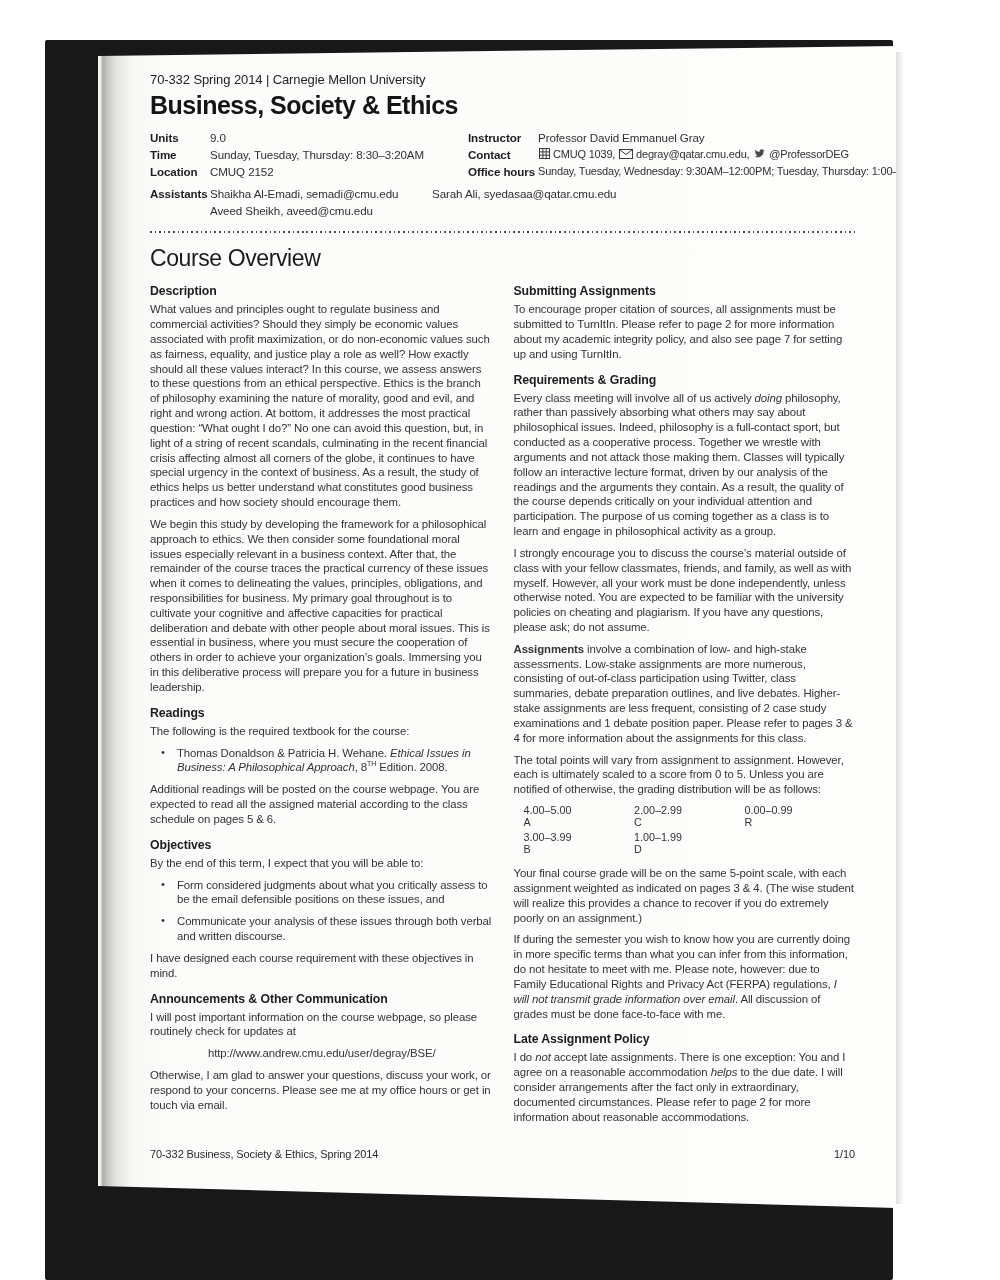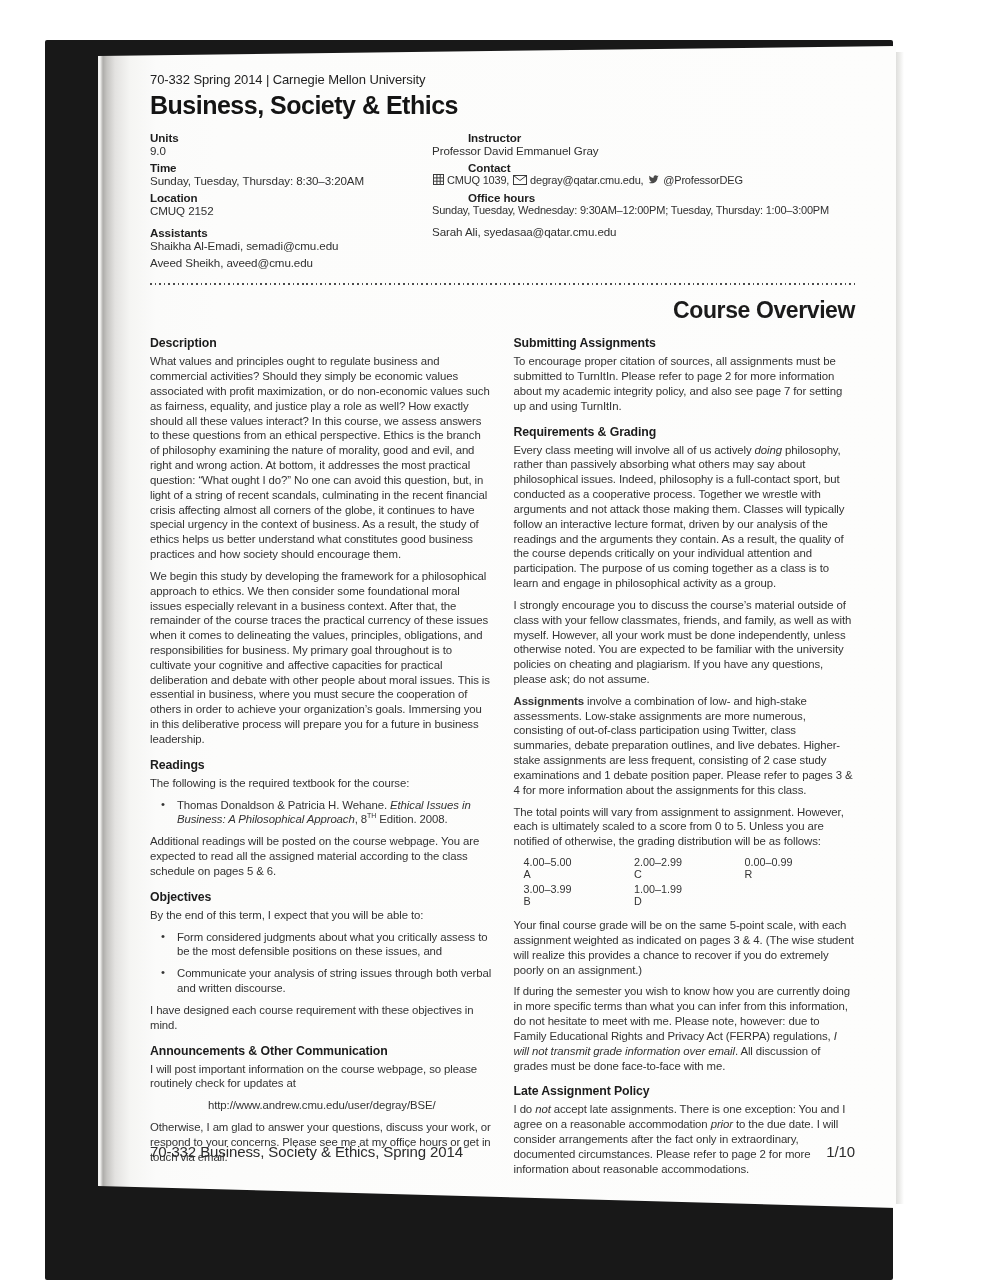--- a/index.html
+++ b/index.html
@@ -35,37 +35,37 @@
   }
 
   .content{position:relative;padding:26px 41px 0 52px;height:100%;box-sizing:border-box;}
 
   
   .kicker{font-size:13px;color:#222;letter-spacing:-0.1px;margin:0 0 5px 0;}
   h1{font-size:25px;line-height:1.05;margin:0 0 13px 0;color:#141414;letter-spacing:-0.5px;}
   .info{display:flex;font-size:11.6px;letter-spacing:-0.1px;color:#303030;}
   .info-left{width:282px;flex:none;}
   .info-right{flex:1;min-width:0;}
-  .irow{display:flex;margin-bottom:4px;flex-direction:column;}
+  .irow{display:flex;margin-bottom:4px;}
   .ilabel{font-weight:700;flex:none;color:#1e1e1e;}
   .info-left .ilabel{width:60px;}
   .info-right .ilabel{width:70px;padding-left:36px;}
   .ival{min-width:0;}
   .ival .line{display:block;margin-bottom:4px;}
   .gap-top{margin-top:9px;}
   .xline{margin-bottom:4px;}
   .nowrap{white-space:nowrap;font-size:11px;letter-spacing:-0.2px;}
   .cicon{display:inline-block;vertical-align:-1px;margin:0 3px 0 1px;}
 
   .dotted{
     height:2px;margin-top:6px;
     background:repeating-linear-gradient(90deg,#4a4a4a 0 1.7px,transparent 1.7px 4.6px);
   }
 
-  h2{font-size:23px;font-weight:700;color:#1b1b1b;letter-spacing:-0.4px;margin:12px 0 0 0;text-align:right;}
+  h2{font-size:23px;font-weight:400;color:#1b1b1b;letter-spacing:-0.4px;margin:12px 0 0 0;}
 
   
   .cols{display:flex;gap:22px;margin-top:4px;}
   .col{flex:1 1 0;min-width:0;}
   h3{font-size:12.3px;margin:11px 0 4px 0;color:#1c1c1c;letter-spacing:-0.1px;}
   .col h3.first{margin-top:8px;}
   p{font-size:11.4px;line-height:1.3;letter-spacing:-0.1px;margin:0 0 7px 0;text-align:left;}
   em{font-style:italic;}
   sup{font-size:7px;vertical-align:super;line-height:0;}
   .li{position:relative;padding-left:27px;margin-bottom:7px;font-size:11.4px;line-height:1.3;letter-spacing:-0.1px;}
@@ -75,21 +75,21 @@
   
   .grades{display:flex;padding-left:10px;margin:2px 0 8px 0;}
   .gcol{flex:1;min-width:0;}
   .grow{display:flex;margin-bottom:3px;font-size:10.8px;letter-spacing:0;flex-direction:column;}
   .grange{width:62px;flex:none;}
   .gletter{font-weight:400;}
 
   footer{
     position:absolute;left:52px;right:41px;bottom:56px;
     display:flex;justify-content:space-between;
-    font-size:15px;color:#2b2b2b;letter-spacing:-0.1px;
+    font-size:11px;color:#2b2b2b;letter-spacing:-0.1px;
   }
 </style>
 </head>
 <body>
 
 <div class="scene">
   <div class="cover"></div>
   <div class="page-edge"></div>
 
   <div class="page">
@@ -164,22 +164,22 @@
           <p>What values and principles ought to regulate business and commercial activities? Should they simply be economic values associated with profit maximization, or do non-economic values such as fairness, equality, and justice play a role as well? How exactly should all these values interact? In this course, we assess answers to these questions from an ethical perspective. Ethics is the branch of philosophy examining the nature of morality, good and evil, and right and wrong action. At bottom, it addresses the most practical question: “What ought I do?” No one can avoid this question, but, in light of a string of recent scandals, culminating in the recent financial crisis affecting almost all corners of the globe, it continues to have special urgency in the context of business. As a result, the study of ethics helps us better understand what constitutes good business practices and how society should encourage them.</p>
           <p>We begin this study by developing the framework for a philosophical approach to ethics. We then consider some foundational moral issues especially relevant in a business context. After that, the remainder of the course traces the practical currency of these issues when it comes to delineating the values, principles, obligations, and responsibilities for business. My primary goal throughout is to cultivate your cognitive and affective capacities for practical deliberation and debate with other people about moral issues. This is essential in business, where you must secure the cooperation of others in order to achieve your organization’s goals. Immersing you in this deliberative process will prepare you for a future in business leadership.</p>
 
           <h3>Readings</h3>
           <p>The following is the required textbook for the course:</p>
           <div class="li"><span>Thomas Donaldson &amp;  Patricia H. Wehane. </span><em>Ethical Issues in Business: A Philosophical Approach</em><span>, 8</span><sup>TH</sup><span> Edition. 2008.</span></div>
           <p>Additional readings will be posted on the course webpage. You are expected to read all the assigned material according to the class schedule on pages 5 &amp; 6.</p>
 
           <h3>Objectives</h3>
           <p>By the end of this term, I expect that you will be able to:</p>
-          <div class="li">Form considered judgments about what you critically assess to be the most defensible positions on these issues, and</div>
-          <div class="li">Communicate your analysis of string issues through both verbal and written discourse.</div>
+          <div class="li">Form considered judgments about what you critically assess to be the email defensible positions on these issues, and</div>
+          <div class="li">Communicate your analysis of these issues through both verbal and written discourse.</div>
           <p>I have designed each course requirement with these objectives in mind.</p>
 
           <h3>Announcements &amp; Other Communication</h3>
           <p>I will post important information on the course webpage, so please routinely check for updates at</p>
           <p class="url">http://www.andrew.cmu.edu/user/degray/BSE/</p>
           <p>Otherwise, I am glad to answer your questions, discuss your work, or respond to your concerns. Please see me at my office hours or get in touch via email.</p>
         </div>
 
         <div class="col">
           <h3 class="first">Submitting Assignments</h3>
@@ -217,21 +217,21 @@
                   <span class="grange">0.00–0.99</span>
                   <span class="gletter">R</span>
                 </div>
             </div>
           </div>
 
           <p>Your final course grade will be on the same 5-point scale, with each assignment weighted as indicated on pages 3 &amp; 4. (The wise student will realize this provides a chance to recover if you do extremely poorly on an assignment.)</p>
           <p><span>If during the semester you wish to know how you are currently doing in more specific terms than what you can infer from this information, do not hesitate to meet with me. Please note, however: due to Family Educational Rights and Privacy Act (FERPA) regulations, </span><em>I will not transmit grade information over email</em><span>. All discussion of grades must be done face-to-face with me.</span></p>
 
           <h3>Late Assignment Policy</h3>
-          <p><span>I do </span><em>not</em><span> accept late assignments. There is one exception: You and I agree on a reasonable accommodation </span><em>prior</em><span> to the due date. I will consider arrangements after the fact only in extraordinary, documented circumstances. Please refer to page 2 for more information about reasonable accommodations.</span></p>
+          <p><span>I do </span><em>not</em><span> accept late assignments. There is one exception: You and I agree on a reasonable accommodation </span><em>helps</em><span> to the due date. I will consider arrangements after the fact only in extraordinary, documented circumstances. Please refer to page 2 for more information about reasonable accommodations.</span></p>
         </div>
       </div>
 
       <footer>
         <span>70-332 Business, Society &amp; Ethics, Spring 2014</span>
         <span>1/10</span>
       </footer>
 
     </div>
   </div>

